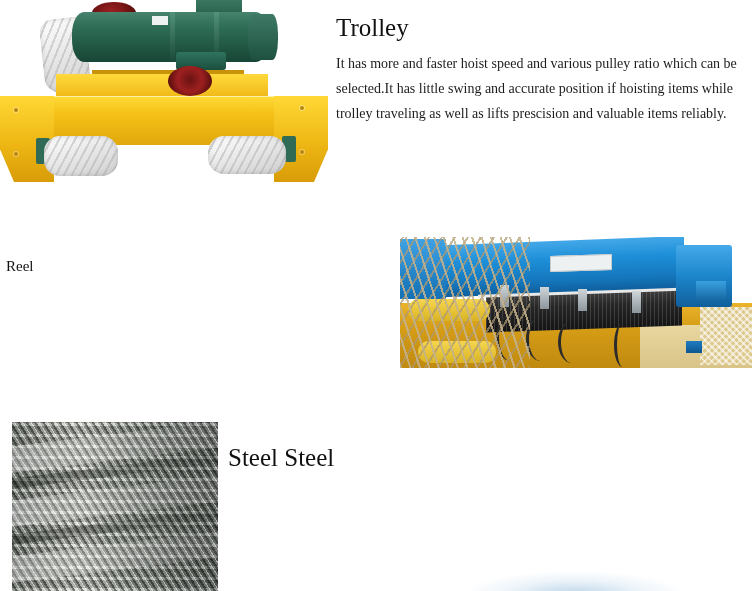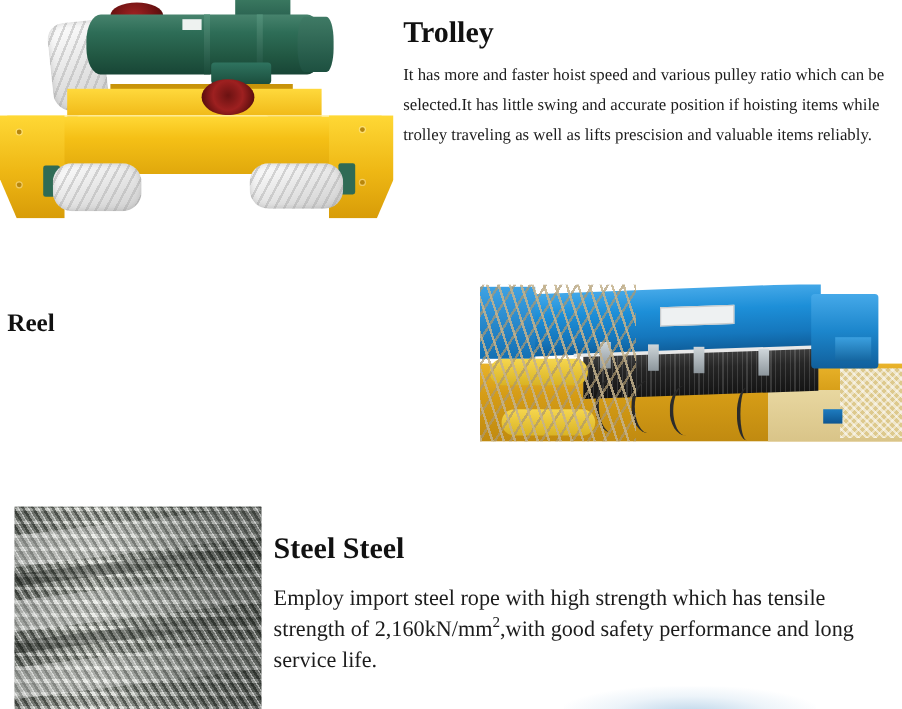--- a/index.html
+++ b/index.html
@@ -23,40 +23,40 @@
     height: 591px;
   }
 
   
   .section { position: absolute; }
   .photo   { position: absolute; overflow: hidden; background: #ffffff; }
   .textcol { position: absolute; }
 
   h2.heading {
     margin: 0;
-    font-weight: bold;
+    font-weight: normal;
     line-height: 1.1;
     color: #111111;
     font-family: "Liberation Serif", "DejaVu Serif", serif;
   }
   p.body {
     margin: 0;
     color: #1c1c1c;
     font-family: "Liberation Serif", "DejaVu Serif", serif;
   }
 
   
   #trolley-photo { left: 0px; top: 0px; width: 330px; height: 186px; }
   #trolley-text  { left: 336px; top: 14px; width: 416px; }
   #trolley-text h2.heading { font-size: 25px; margin-bottom: 9px; }
   #trolley-text p.body { font-size: 14px; line-height: 25px; }
 
   
   #reel-text  { left: 6px; top: 258px; width: 382px; }
-  #reel-text h2.heading { font-size: 21px; margin-bottom: 11px; }
+  #reel-text h2.heading { font-size: 15px; margin-bottom: 11px; }
   #reel-text p.body { font-size: 13.5px; line-height: 19px; }
   #reel-photo { left: 400px; top: 237px; width: 352px; height: 131px; }
 
   
   #rope-photo { left: 12px; top: 422px; width: 206px; height: 169px; }
   #rope-text  { left: 228px; top: 444px; width: 522px; }
   #rope-text h2.heading { font-size: 25px; margin-bottom: 14px; }
   #rope-text p.body { font-size: 18.5px; line-height: 26px; }
   sup { font-size: 0.68em; vertical-align: super; line-height: 0; }
 
@@ -337,19 +337,18 @@
         <div class="rope-band" style="top:12px;"></div>
         <div class="rope-dark" style="top:44px;"></div>
         <div class="rope-band" style="top:66px;"></div>
         <div class="rope-dark" style="top:100px;"></div>
         <div class="rope-band" style="top:122px;"></div>
       </div>
     </div>
 
     <div class="textcol" id="rope-text">
       <h2 class="heading">Steel Steel</h2>
-      <p class="body"><span>Employ import steel rope with high strength which has tensile strength of 2,160kN/mm</span><sup>2</sup><span>,with good safety performance and long service life.</span></p>
     </div>
   </div>
 
   <div id="bottom-fragment"></div>
 
 </div>
 
 </body></html>

